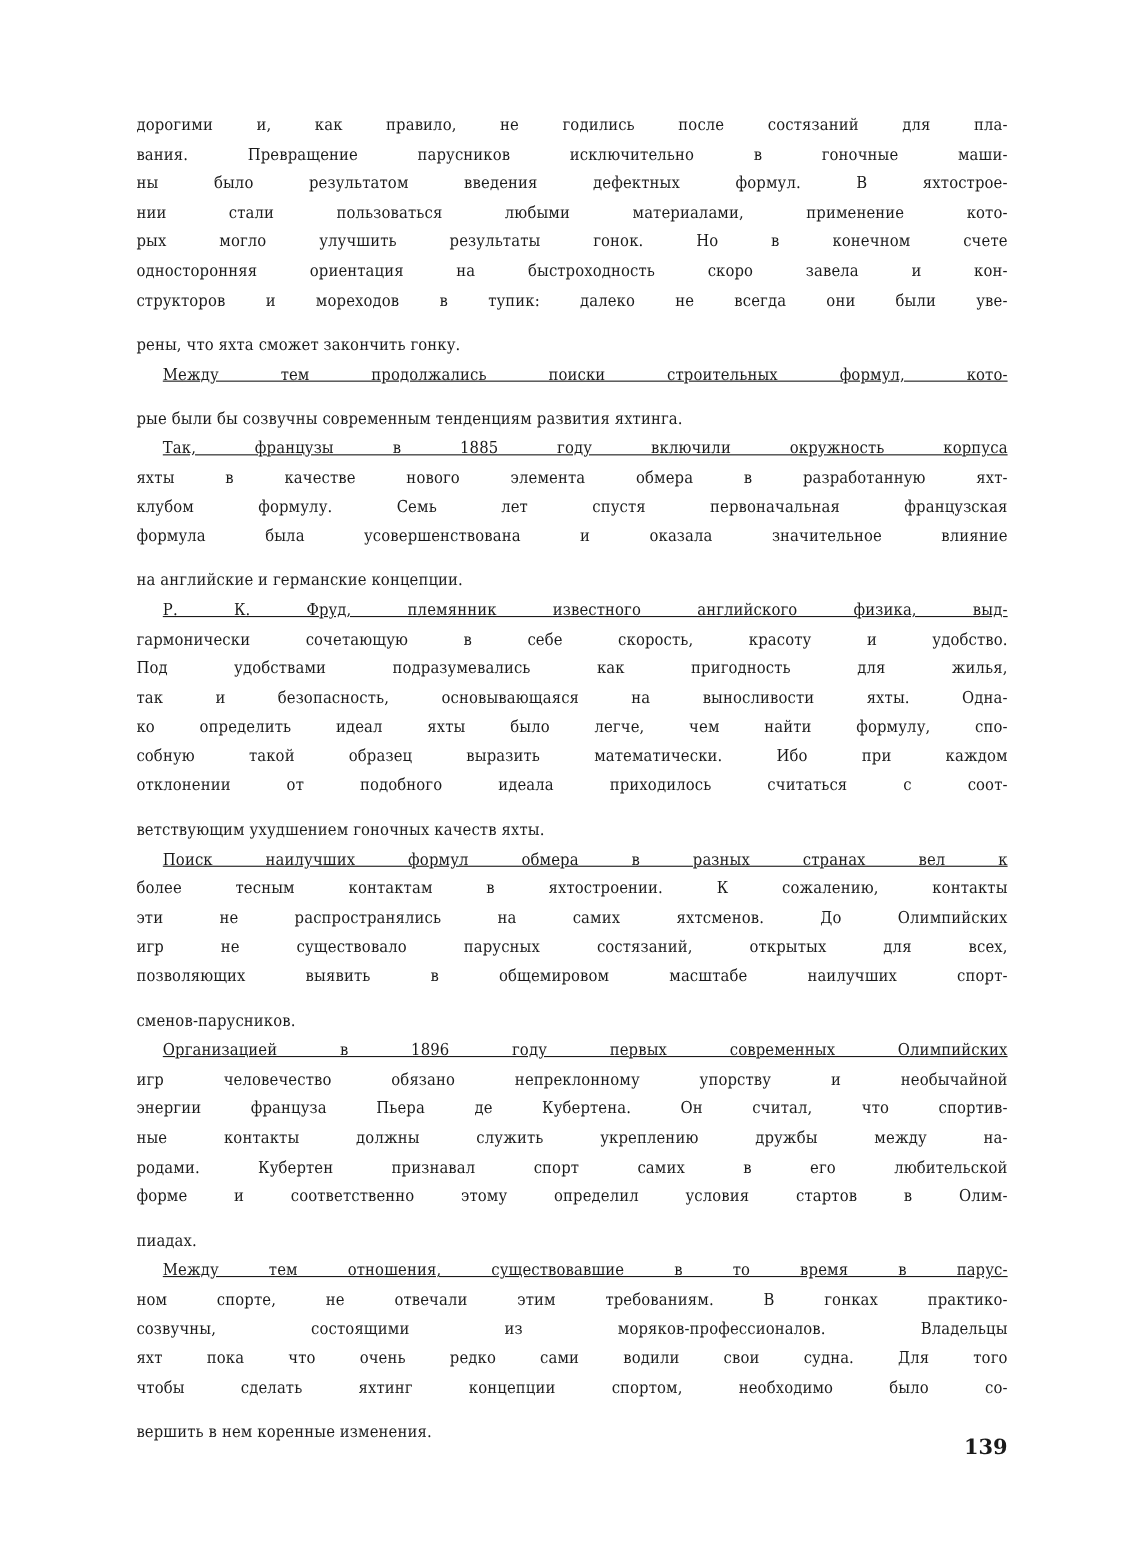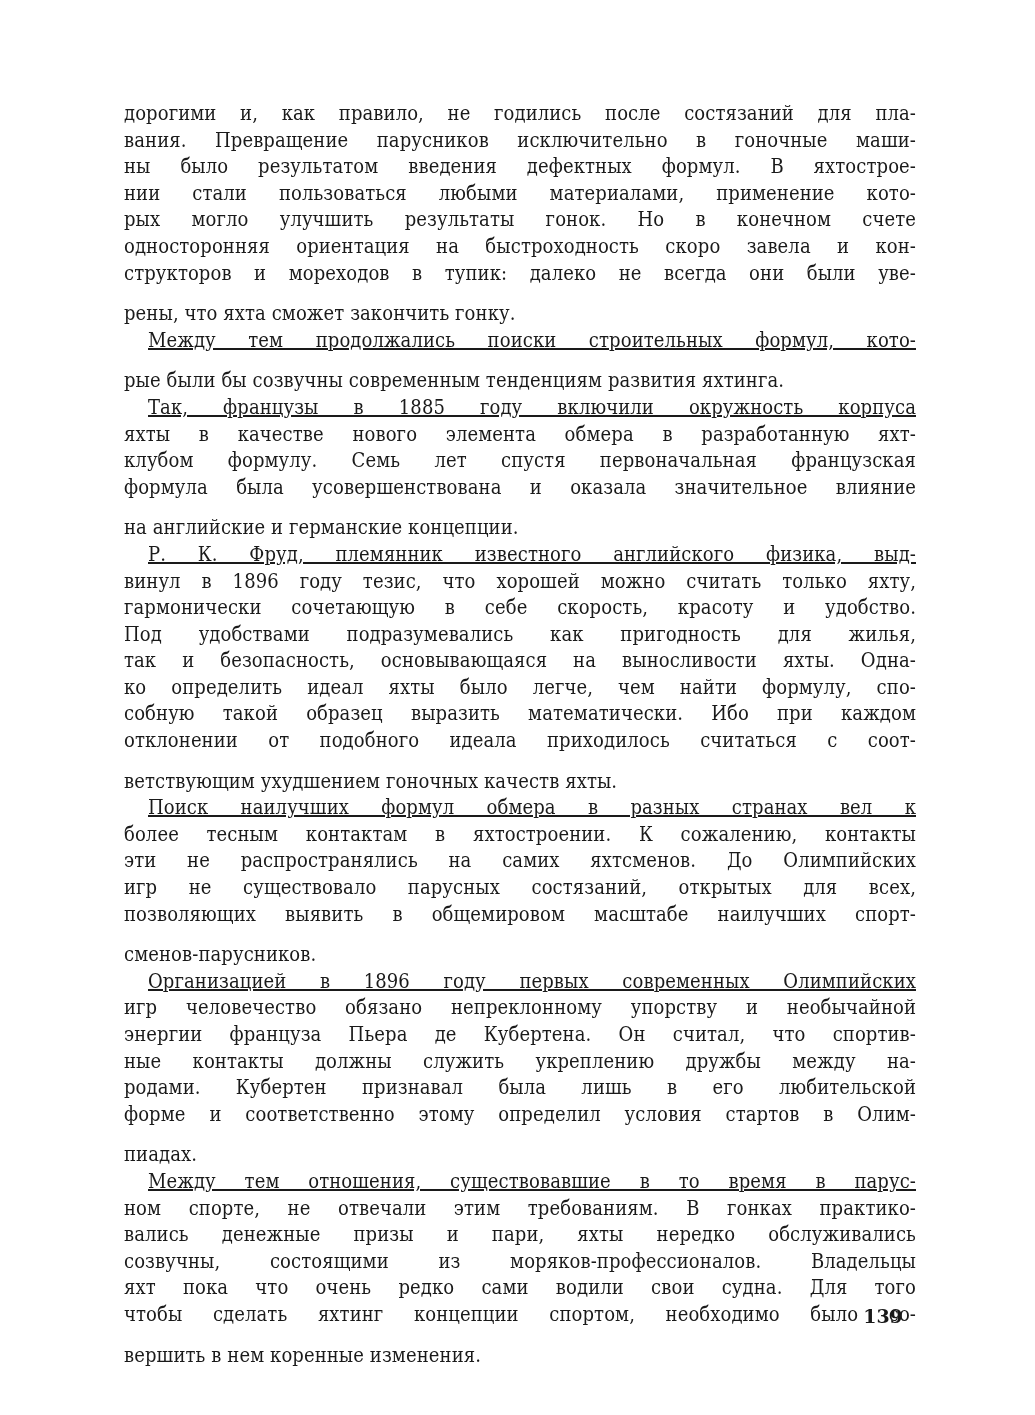--- a/index.html
+++ b/index.html
@@ -12,21 +12,21 @@
       height: 1415px;
       position: relative;
       overflow: hidden;
     }
     .page {
       position: absolute;
       left: 124px;
       top: 100px;
       width: 792px;
       font-family: "DejaVu Serif", "Liberation Serif", serif;
-      font-size: 20px;
+      font-size: 15px;
       line-height: 26.6px;
       color: #1a1a1a;
       letter-spacing: 0.1px;
       font-stretch: condensed;
     }
     .line {
       display: block;
       white-space: nowrap;
       text-align: justify;
       text-align-last: justify;
@@ -43,21 +43,21 @@
     }
     .para {
       display: block;
       margin: 0;
     }
     .page-number {
       position: absolute;
       left: 850px;
       top: 1305px;
       width: 66px;
-      text-align: center;
+      text-align: right;
       font-family: "DejaVu Serif", "Liberation Serif", serif;
       font-weight: bold;
       font-size: 19px;
       color: #1a1a1a;
     }
   </style>
 </head>
 <body>
 
 <div class="page">
@@ -81,21 +81,20 @@
   <div class="para">
     <span class="line indent">Так, французы в 1885 году включили окружность корпуса</span>
     <span class="line">яхты в качестве нового элемента обмера в разработанную яхт-</span>
     <span class="line">клубом формулу. Семь лет спустя первоначальная французская</span>
     <span class="line">формула была усовершенствована и оказала значительное влияние</span>
     <span class="line last">на английские и германские концепции.</span>
   </div>
 
   <div class="para">
     <span class="line indent">Р. К. Фруд, племянник известного английского физика, выд-</span>
-    <span class="line">винул в 1896 году тезис, что хорошей можно считать только яхту,</span>
     <span class="line">гармонически сочетающую в себе скорость, красоту и удобство.</span>
     <span class="line">Под удобствами подразумевались как пригодность для жилья,</span>
     <span class="line">так и безопасность, основывающаяся на выносливости яхты. Одна-</span>
     <span class="line">ко определить идеал яхты было легче, чем найти формулу, спо-</span>
     <span class="line">собную такой образец выразить математически. Ибо при каждом</span>
     <span class="line">отклонении от подобного идеала приходилось считаться с соот-</span>
     <span class="line last">ветствующим ухудшением гоночных качеств яхты.</span>
   </div>
 
   <div class="para">
@@ -105,29 +104,28 @@
     <span class="line">игр не существовало парусных состязаний, открытых для всех,</span>
     <span class="line">позволяющих выявить в общемировом масштабе наилучших спорт-</span>
     <span class="line last">сменов-парусников.</span>
   </div>
 
   <div class="para">
     <span class="line indent">Организацией в 1896 году первых современных Олимпийских</span>
     <span class="line">игр человечество обязано непреклонному упорству и необычайной</span>
     <span class="line">энергии француза Пьера де Кубертена. Он считал, что спортив-</span>
     <span class="line">ные контакты должны служить укреплению дружбы между на-</span>
-    <span class="line">родами. Кубертен признавал была лишь в его любительской</span>
+    <span class="line">родами. Кубертен признавал спорт самих в его любительской</span>
     <span class="line">форме и соответственно этому определил условия стартов в Олим-</span>
     <span class="line last">пиадах.</span>
   </div>
 
   <div class="para">
     <span class="line indent">Между тем отношения, существовавшие в то время в парус-</span>
     <span class="line">ном спорте, не отвечали этим требованиям. В гонках практико-</span>
-    <span class="line">вались денежные призы и пари, яхты нередко обслуживались</span>
     <span class="line">созвучны, состоящими из моряков-профессионалов. Владельцы</span>
     <span class="line">яхт пока что очень редко сами водили свои судна. Для того</span>
     <span class="line">чтобы сделать яхтинг концепции спортом, необходимо было со-</span>
     <span class="line last">вершить в нем коренные изменения.</span>
   </div>
 
 </div>
 
 <div class="page-number">139</div>
 

